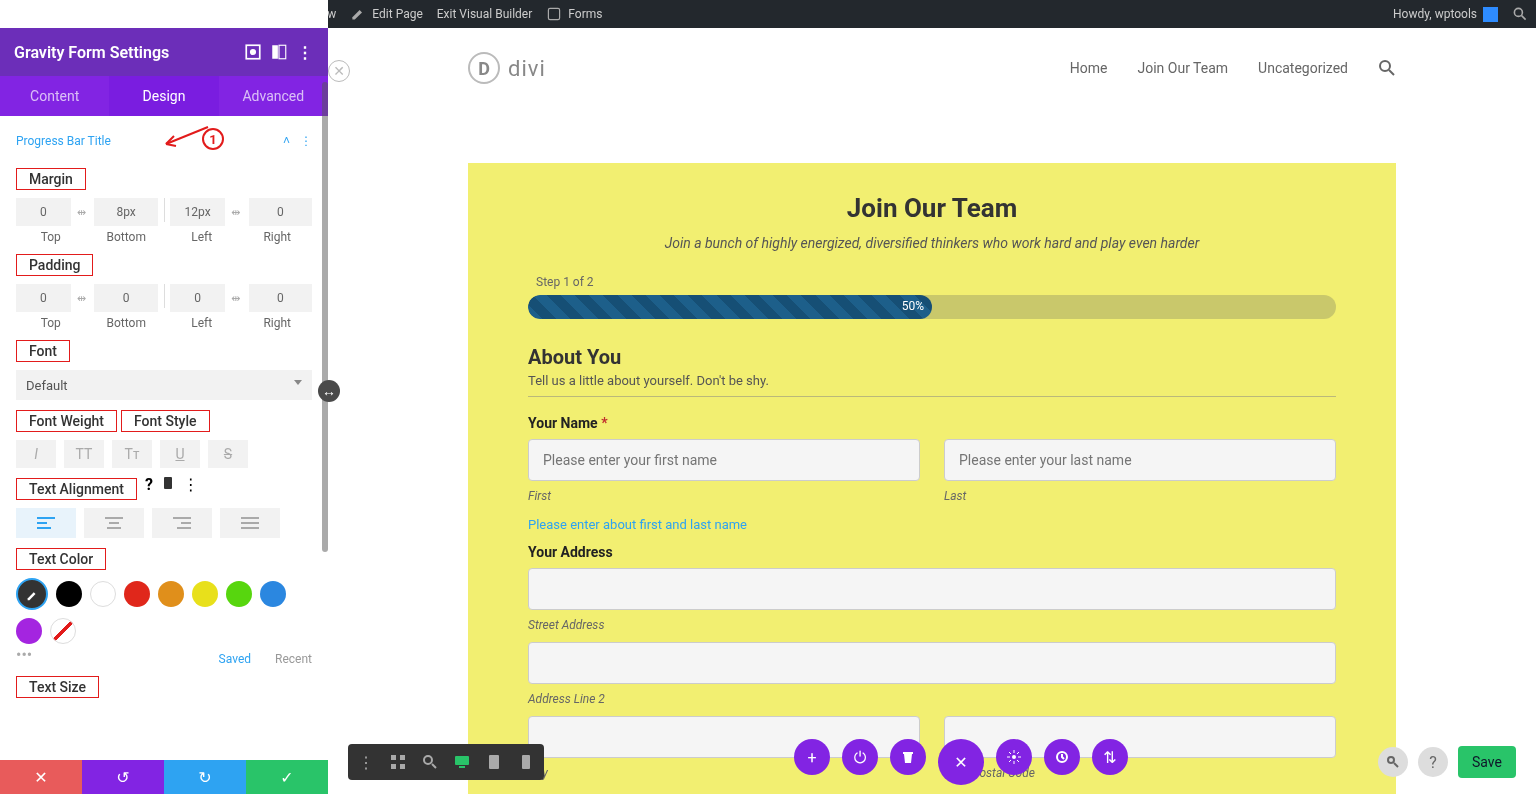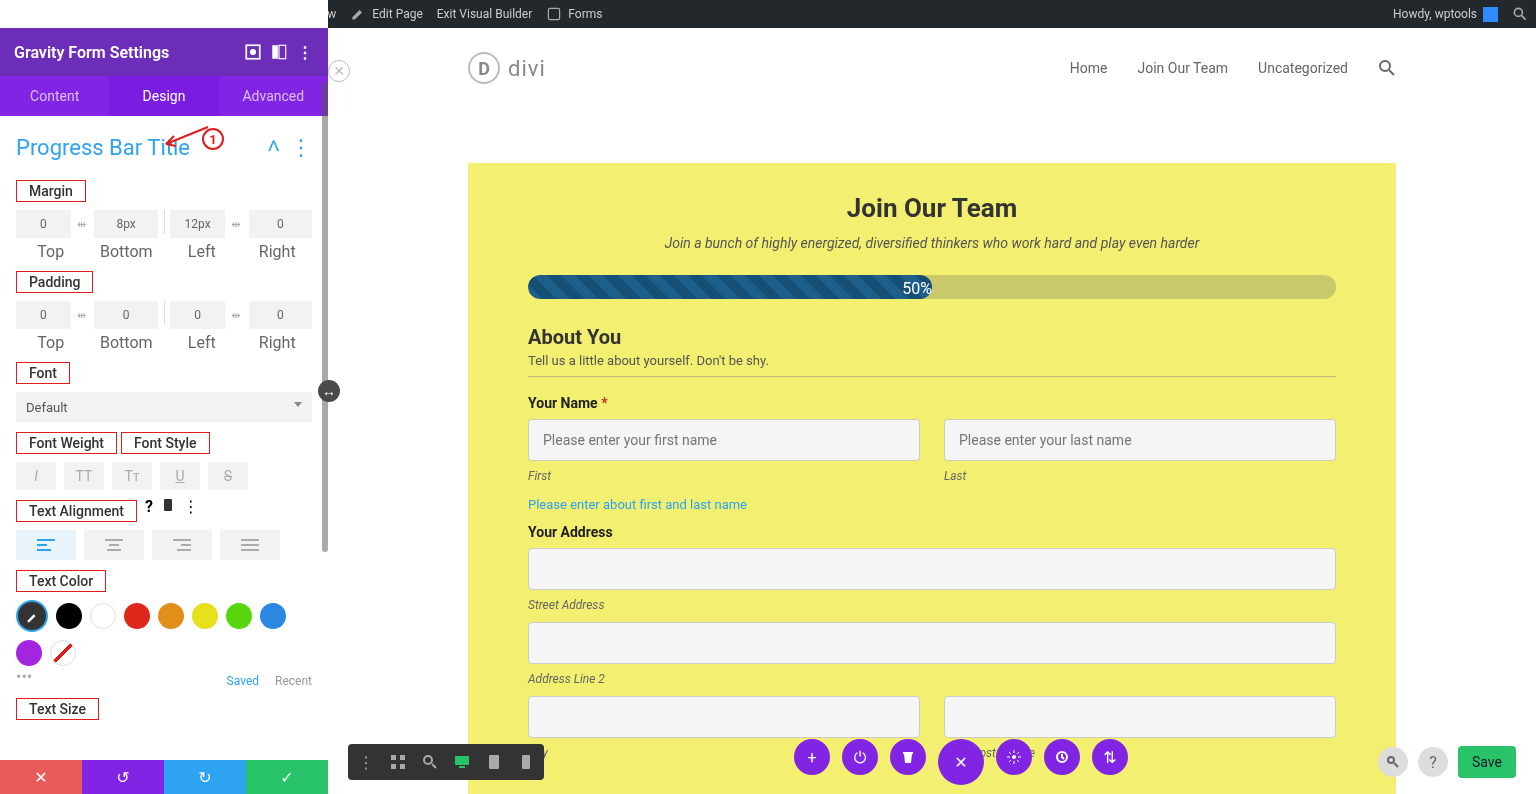--- a/index.html
+++ b/index.html
@@ -10,49 +10,49 @@
 .adminbar svg{width:16px;height:16px;fill:#aaa}
 .adminbar .sq{width:15px;height:15px;background:#2e8cff;display:inline-block}
 .left{position:absolute;top:0;left:0;width:328px;height:100%;background:#fff;display:flex;flex-direction:column}
 .left-header{background:#6c2eb9;color:#fff;height:48px;display:flex;align-items:center;padding:0 14px;font-size:16px;font-weight:600;gap:8px}
 .left-header .sp{flex:1}
 .left-header .ic{width:18px;height:18px;display:flex;align-items:center;justify-content:center;cursor:pointer}
 .tabs{background:#8224e3;display:flex;height:40px}
 .tab{flex:1;color:#fff;display:flex;align-items:center;justify-content:center;font-size:14px;cursor:pointer;opacity:.7}
 .tab.active{opacity:1;background:#7a1de0}
 .panel{flex:1;overflow-y:auto;padding:12px 16px;position:relative}
-.section-title{color:#2ea3f2;font-size:22px;margin:6px 0 10px;display:flex;align-items:center;gap:10px}
+.section-title{color:#2ea3f2;font-size:12px;margin:6px 0 10px;display:flex;align-items:center;gap:10px}
 .section-title .sp{flex:1}
 .ann-arrow{position:absolute;top:8px;left:160px;width:50px;height:26px;pointer-events:none}
 .ann-num{position:absolute;top:12px;left:202px;width:22px;height:22px;border:2px solid #e21b1b;border-radius:50%;display:flex;align-items:center;justify-content:center;color:#e21b1b;font-weight:700;font-size:13px}
 .lbl{display:inline-block;border:1.5px solid #e21b1b;padding:2px 12px;font-size:14px;color:#333;margin:10px 0 8px;font-weight:500}
 .spacing-row{display:flex;gap:6px;align-items:flex-start}
 .sp-cell{flex:1;text-align:center}
 .sp-in{height:28px;background:#f2f2f2;border:none;text-align:center;font-size:12px;width:100%;color:#666}
 .sp-link{width:18px;height:28px;display:flex;align-items:center;justify-content:center;color:#aaa;font-size:11px}
-.sp-sub{font-size:16px;color:#666;margin-top:4px}
+.sp-sub{font-size:12px;color:#666;margin-top:4px}
 .spacing-grp{display:flex;align-items:center;gap:4px}
 .sel{width:100%;height:30px;background:#f2f2f2;border:none;padding:0 10px;font-size:13px;color:#555;appearance:none;position:relative}
 .sel-wrap{position:relative}
 .sel-wrap::after{content:"";position:absolute;right:10px;top:10px;width:0;height:0;border-left:4px solid transparent;border-right:4px solid transparent;border-top:5px solid #888}
 .stylebtns{display:flex;gap:8px}
 .sbtn{width:40px;height:28px;background:#f2f2f2;display:flex;align-items:center;justify-content:center;color:#aaa;font-size:14px;cursor:pointer}
 .alignrow{display:flex;align-items:center;gap:8px;margin-bottom:8px}
 .alignbtns{display:flex;gap:8px}
 .abtn{width:60px;height:30px;background:#f2f2f2;display:flex;align-items:center;justify-content:center;cursor:pointer}
 .abtn.active{background:#e8f3fb}
 .abtn svg{width:18px;fill:#2ea3f2}
 .abtn:not(.active) svg{fill:#aaa}
 .swatches{display:flex;gap:8px;align-items:center;flex-wrap:wrap}
 .sw{width:26px;height:26px;border-radius:50%;cursor:pointer}
 .sw.sel-sw{width:32px;height:32px;border:2px solid #2ea3f2;background:#333;display:flex;align-items:center;justify-content:center}
 .sw.sel-sw svg{width:14px;height:14px}
 .sw.white{border:1px solid #ddd}
 .sw.diag{background:#fff;border:1px solid #ddd;background:linear-gradient(135deg,#fff 45%,#e21b1b 45%,#e21b1b 55%,#fff 55%)}
-.color-sub{display:flex;gap:16px;font-size:12px;margin-top:8px;color:#999}
+.color-sub{display:flex;gap:24px;font-size:12px;margin-top:8px;color:#999}
 .color-sub .saved{color:#2ea3f2}
 .vscroll{position:absolute;right:0;top:82px;width:6px;height:470px;background:#555;opacity:.5;border-radius:3px}
 .drag-h{position:absolute;left:318px;top:380px;width:22px;height:22px;background:#4a4a4a;border-radius:50%;display:flex;align-items:center;justify-content:center;color:#fff;font-size:14px;z-index:10}
 .bottom-actions{display:flex;height:34px}
 .ba{flex:1;display:flex;align-items:center;justify-content:center;color:#fff;cursor:pointer}
 .ba.cancel{background:#e85b5b}
 .ba.undo{background:#8224e3}
 .ba.redo{background:#2ea3f2}
 .ba.ok{background:#29c469}
 .main{position:absolute;left:328px;top:28px;right:0;bottom:0;background:#fff;overflow:hidden}
@@ -63,21 +63,21 @@
 .logo-t{color:#888;font-size:22px;letter-spacing:1px}
 .nav{margin-left:auto;display:flex;gap:30px;align-items:center}
 .nav a{color:#666;text-decoration:none;font-size:14px;cursor:pointer}
 .nav .search{width:18px;height:18px}
 .form-area{position:absolute;top:135px;left:140px;right:140px;bottom:0;background:#f2ef71;padding:30px 60px 50px;overflow:hidden}
 .f-title{text-align:center;font-size:26px;font-weight:700;color:#333;margin-bottom:12px}
 .f-sub{text-align:center;font-style:italic;color:#555;font-size:14px;margin-bottom:24px}
 .step{font-size:12px;color:#666;margin-bottom:6px;padding-left:8px}
 .progress{position:relative;height:24px;background:#c9c86b;border-radius:12px;overflow:hidden;margin-bottom:26px}
 .progress .fill{height:100%;width:50%;background:linear-gradient(180deg,#1d5f8a,#0a3a5c);border-radius:12px;background-image:repeating-linear-gradient(45deg,#1d5f8a 0 10px,#164f75 10px 20px);position:relative}
-.progress .pct{position:absolute;right:0;top:4px;color:#fff;font-size:16px}
+.progress .pct{position:absolute;right:8px;top:4px;color:#fff;font-size:12px}
 .sec-h{font-size:20px;font-weight:700;color:#333;margin-bottom:4px}
 .sec-d{font-size:13px;color:#555;padding-bottom:8px;border-bottom:1px solid #bbb97a;margin-bottom:18px}
 .flabel{font-weight:700;font-size:14px;color:#222;margin-bottom:8px;margin-top:12px}
 .req{color:#c02e2e}
 .row2{display:flex;gap:24px}
 .fcol{flex:1}
 .tin{width:100%;height:42px;background:#f5f5f5;border:1px solid #ccc;border-radius:4px;padding:0 14px;font-size:14px}
 .hint{font-size:12px;font-style:italic;color:#666;margin-top:8px}
 .helper{color:#2ea3f2;font-size:13px;margin-top:14px}
 .builder-bar{position:absolute;bottom:12px;left:20px;right:20px;height:40px;display:flex;align-items:center;gap:12px;pointer-events:none}
@@ -348,20 +348,21 @@
       <span class="search"><svg viewBox="0 0 18 18">
             <circle cx="7" cy="7" r="5" fill="none" stroke="#666" stroke-width="2"></circle>
             <path d="M11 11l5 5" stroke="#666" stroke-width="2"></path>
           </svg></span>
     </div>
   </div>
 
   <div class="form-area">
     <div class="f-title">Join Our Team</div>
     <div class="f-sub">Join a bunch of highly energized, diversified thinkers who work hard and play even harder</div>
+    <div class="step">Step 1 of 2</div>
     <div class="progress">
       <div class="fill">
           <span class="pct">50%</span>
         </div>
     </div>
     <div class="sec-h">About You</div>
     <div class="sec-d">Tell us a little about yourself. Don't be shy.</div>
 
     <div class="flabel"><span>Your Name </span><span class="req">*</span></div>
     <div class="row2">

